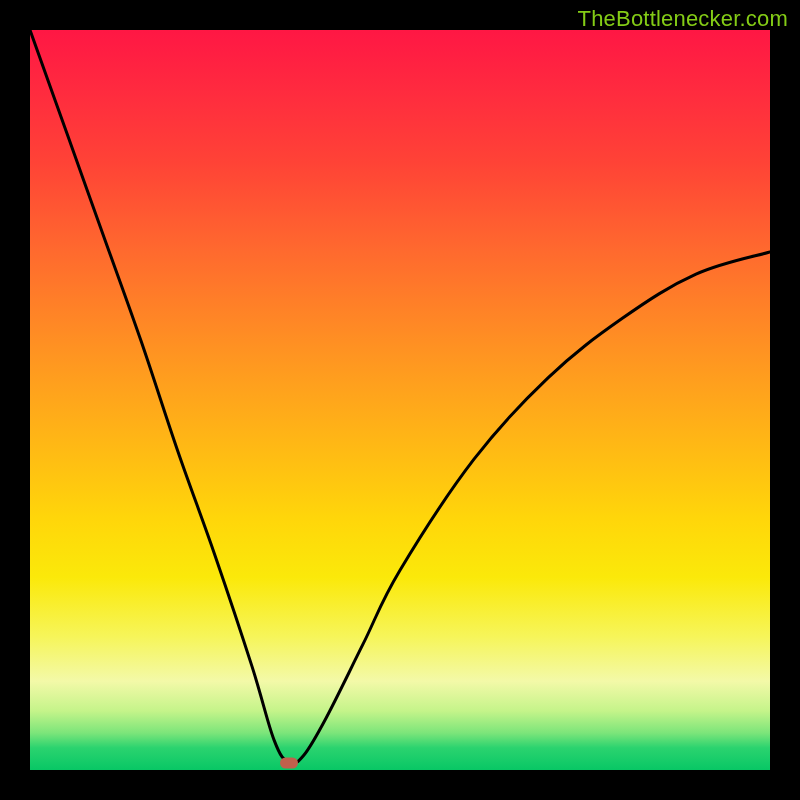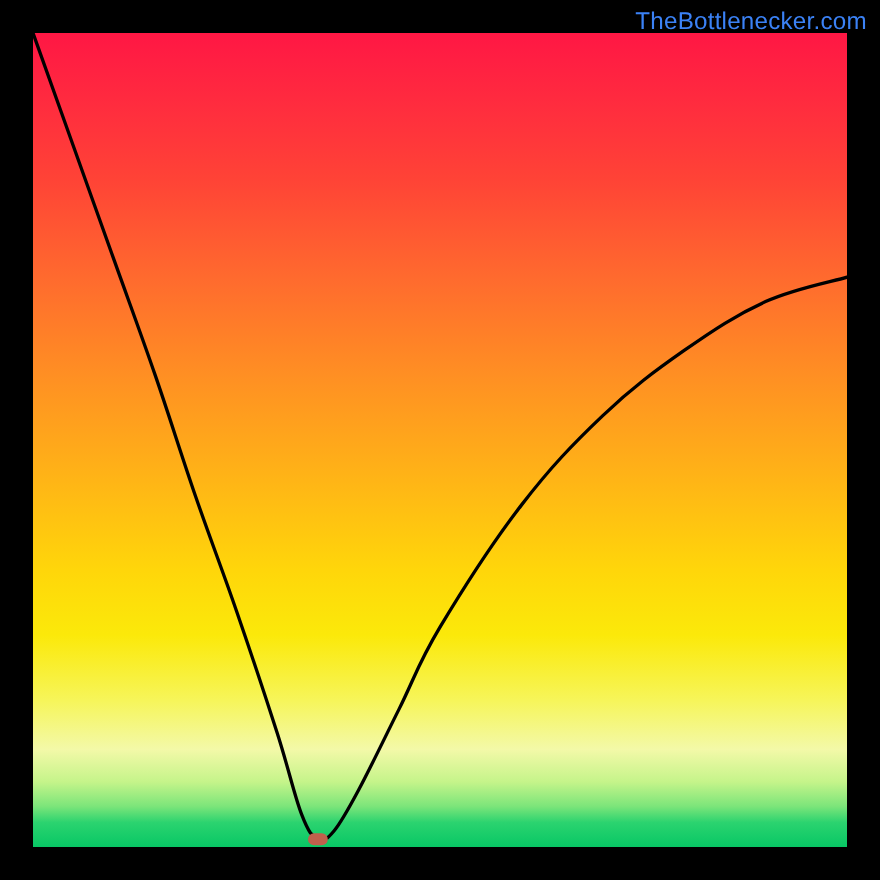--- a/index.html
+++ b/index.html
@@ -61,21 +61,21 @@
     width: 18px;
     height: 11px;
     border-radius: 6px;
     background: #c0604c;
     transform: translate(-50%, -50%);
   }
   .watermark {
     position: absolute;
     top: 6px;
     right: 12px;
-    color: #3b82f6;
+    color: #84cc16;
     font-size: 22px;
     letter-spacing: 0.2px;
     user-select: none;
   }
 </style>
 </head>
 <body>
 
 <div class="stage">
 

